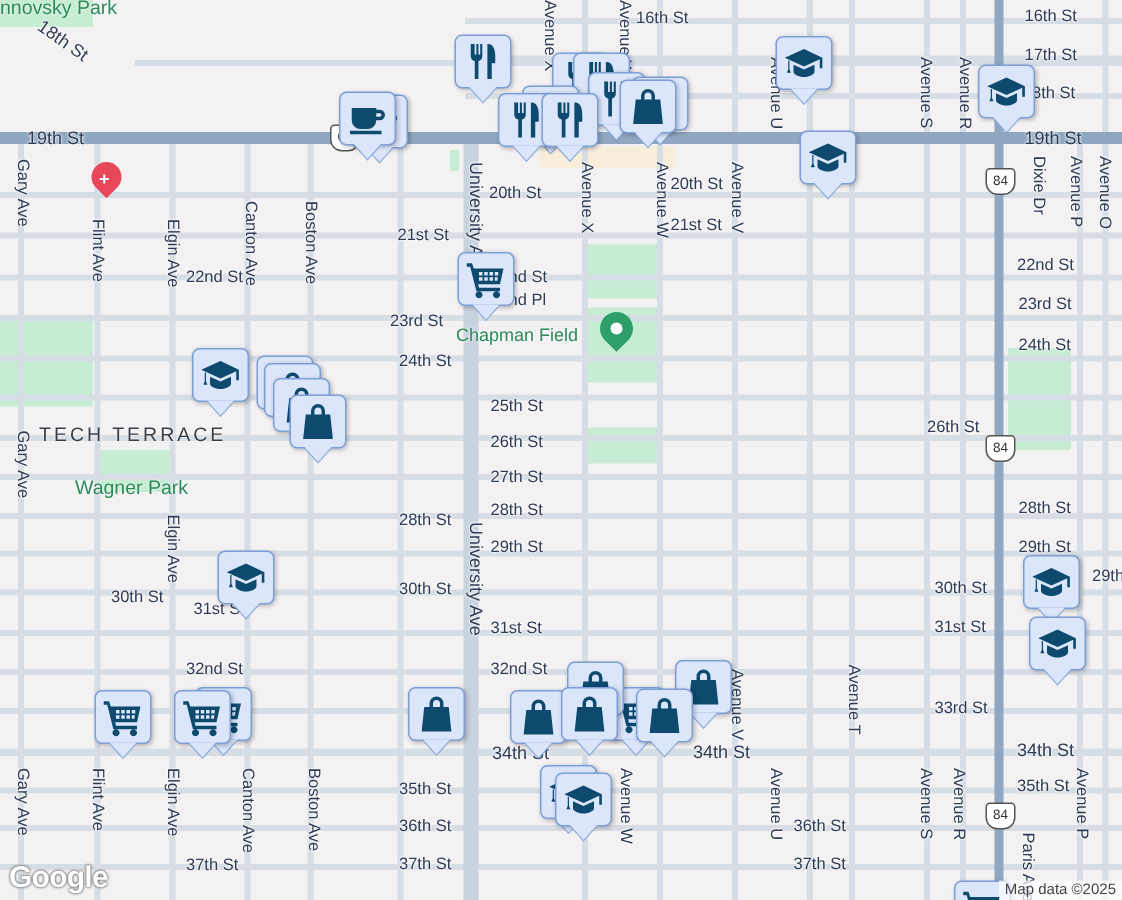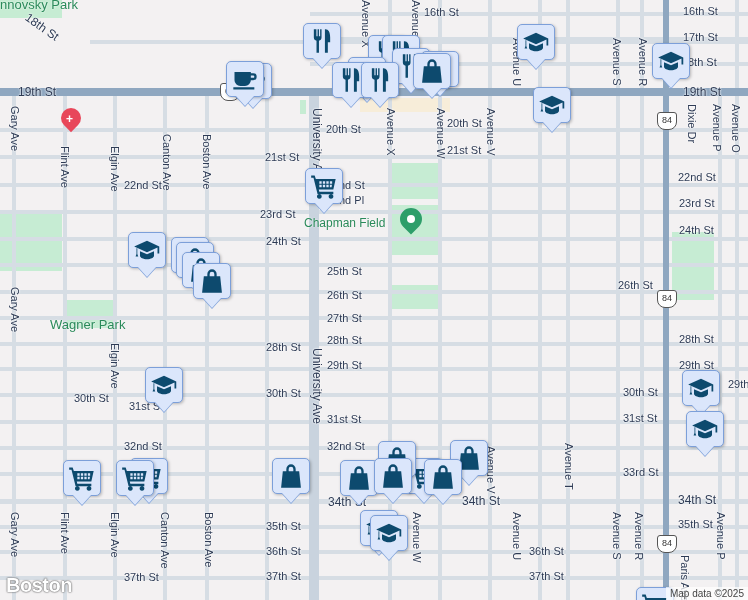--- a/index.html
+++ b/index.html
@@ -102,20 +102,21 @@
   <div class="major" style="left:309px;top:96px;width:10px;height:504px;background:#c9d3de;"></div>
   <div class="major" style="left:663px;top:0;width:6px;height:600px;"></div>
 
   <div class="park-lbl" style="left:0;top:-2px;">nnovsky Park</div>
   <div class="park-lbl" style="left:50px;top:318px;">Wagner Park</div>
   <div class="park-lbl" style="left:304px;top:217px;font-size:12px;">Chapman Field</div>
 
   <div class="pin" style="left:400px;top:208px;background:#2e9e6a;"></div>
   <div style="position:absolute;left:407px;top:215px;width:8px;height:8px;background:#fff;border-radius:50%;"></div>
 
+  <div class="hood" style="left:26px;top:283px;">TECH TERRACE</div>
 
   <div class="pin" style="left:61px;top:108px;background:#e8475a;width:20px;height:20px;"></div>
   <div style="position:absolute;left:66px;top:112px;color:#fff;font-size:12px;font-weight:bold;">+</div>
 
   <div class="shield" style="left:220px;top:83px;">62</div>
   <div class="shield" style="left:657px;top:112px;">84</div>
   <div class="shield" style="left:657px;top:290px;">84</div>
   <div class="shield" style="left:657px;top:535px;">84</div>
 
   <div class="lbl big" style="left:23px;top:21px;transform:rotate(35deg);">18th St</div>
@@ -378,15 +379,15 @@
       <svg>
         <use href="#i-bag"></use>
       </svg>
     </div>
   <div class="marker" style="left:424px;top:459px;">
       <svg>
         <use href="#i-bag"></use>
       </svg>
     </div>
 
-  <div class="google">Boston</div>
+  <div class="google">Google</div>
   <div class="attr">Map data ©2025</div>
 </div>
 
 </body></html>

